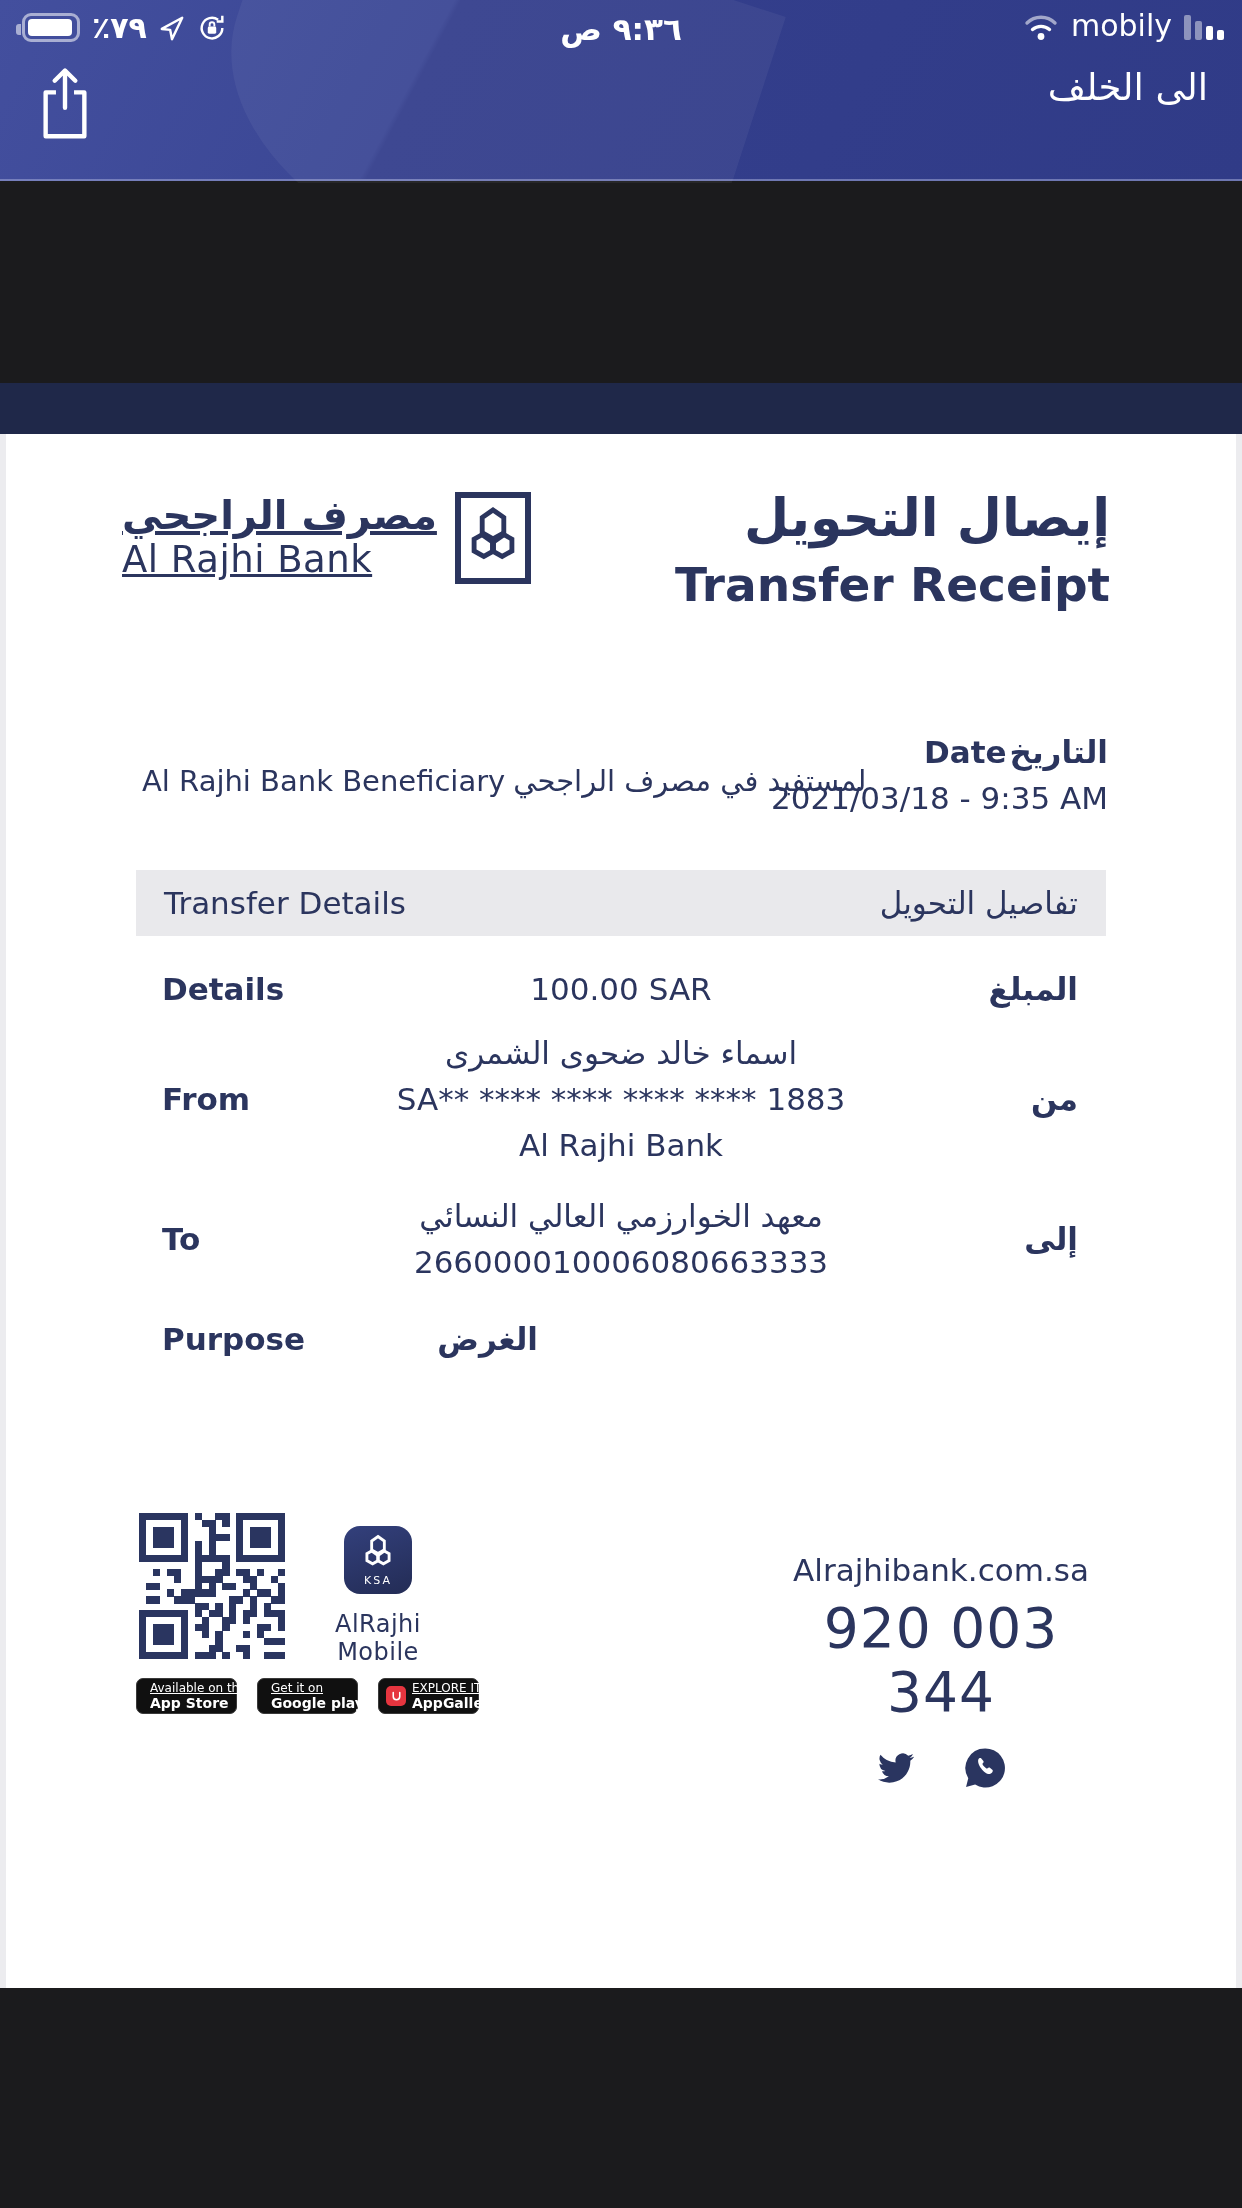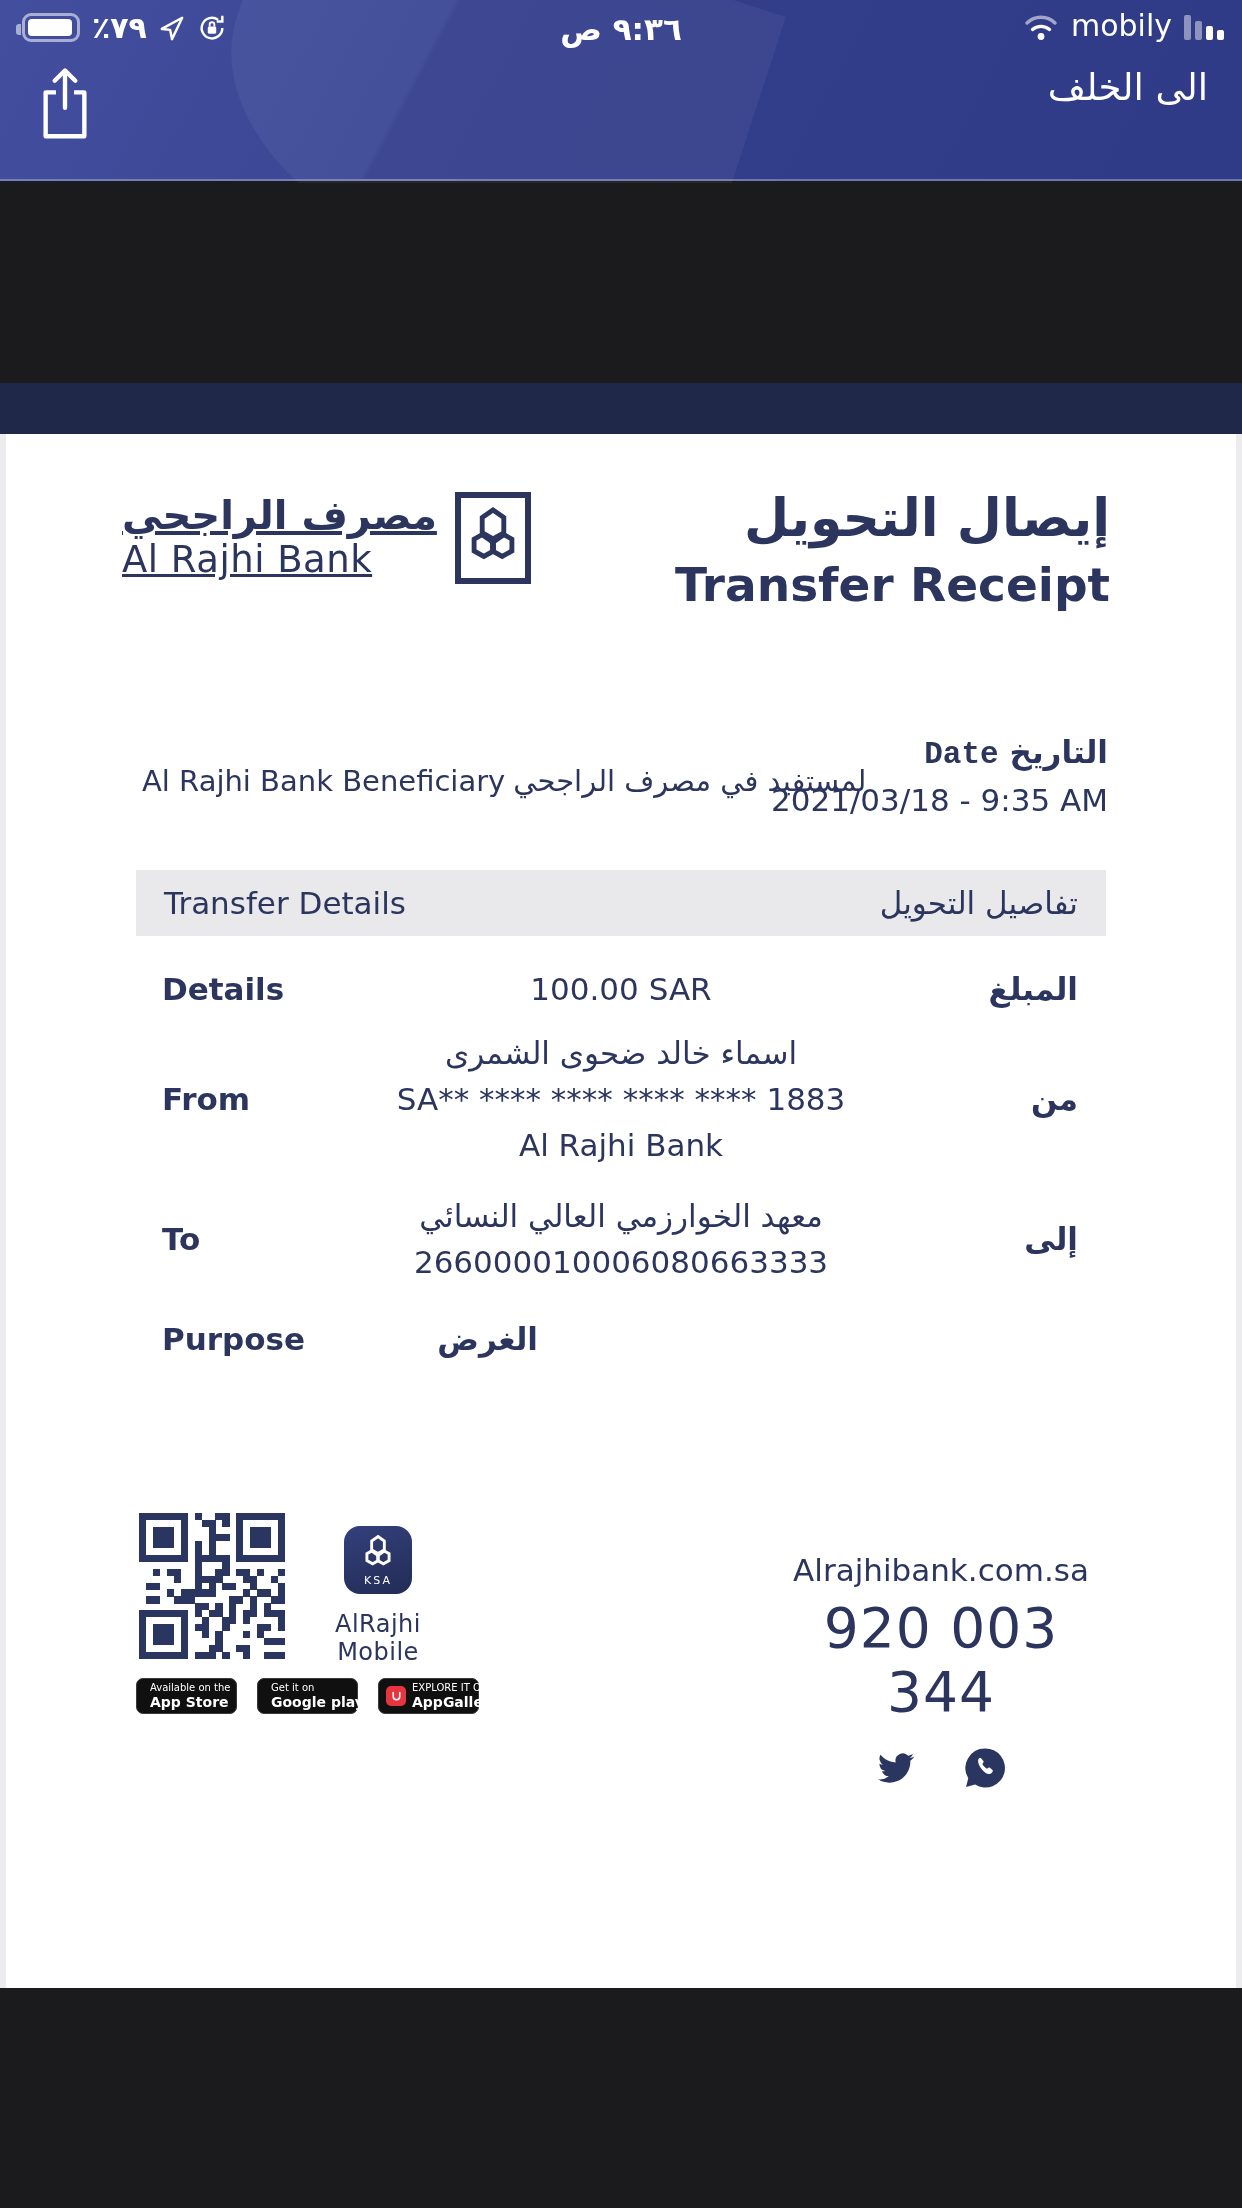--- a/index.html
+++ b/index.html
@@ -48,21 +48,21 @@
   .logo-ar { font-size:40px; font-weight:700; line-height:46px; direction:rtl; }
   .logo-en { font-size:37px; font-weight:500; line-height:44px; letter-spacing:.5px; }
   .logo-emblem { width:76px; height:92px; border:6px solid #2B355E; display:flex; align-items:center; justify-content:center; }
 
   .title-block { position:absolute; right:126px; top:52px; text-align:right; }
   .title-ar { font-size:52px; font-weight:700; line-height:64px; direction:rtl; }
   .title-en { font-size:47px; font-weight:700; line-height:58px; margin-top:6px; }
 
   .date-right { position:absolute; right:128px; top:300px; text-align:right; }
   .date-label { font-size:31px; font-weight:700; direction:rtl; }
-  .date-label .en { margin-right:11px;font-family:Liberation Mono, monospace; }
+  .date-label .en { margin-right:3px; }
   .date-value { font-size:31px; margin-top:10px; direction:ltr; }
   .beneficiary { position:absolute; left:128px; top:330px; font-size:29px; direction:rtl; }
   .beneficiary .en { margin:8px 8px; }
 
   .section-bar { position:absolute; left:130px; right:130px; top:436px; height:66px; background:#E9E9EC;
                  display:flex; align-items:center; justify-content:space-between; padding:0 28px; font-size:31px; }
   .section-bar .ar { direction:rtl; }
 
   .drow { position:absolute; left:130px; right:130px; display:flex; align-items:center; }
   .dlabel-en { width:215px; padding-left:26px; font-weight:700; font-size:31px; }
@@ -82,21 +82,21 @@
   .app-icon { position:absolute; left:338px; top:1092px; width:68px; height:68px; border-radius:16px;
               background:linear-gradient(160deg,#33407C 0%,#232C55 100%);
               display:flex; flex-direction:column; align-items:center; justify-content:center; }
   .app-icon .ksa { color:#fff; font-size:11px; letter-spacing:2px; margin-top:2px; }
   .app-name { position:absolute; left:288px; top:1176px; width:168px; text-align:center; font-size:24px; letter-spacing:.5px; }
 
   .badges { position:absolute; left:130px; top:1244px; display:flex; gap:20px; }
   .badge { width:101px; height:36px; background:#101010; border:1px solid #3a3a3a; border-radius:7px;
            display:flex; align-items:center; padding:0 7px; gap:6px; color:#fff; cursor:pointer; }
   .badge-txt { display:flex; flex-direction:column; justify-content:center; line-height:1; }
-  .badge-top { font-size:10px; white-space:nowrap; }
+  .badge-top { font-size:12px; white-space:nowrap;text-decoration:underline; }
   .badge-bottom { font-size:14px; font-weight:700; white-space:nowrap; margin-top:2px; }
   .badge .ag-icon { width:20px; height:20px; background:#E6353F; border-radius:5px; display:flex; align-items:center; justify-content:center; flex:none; }
 
   .footer-right { position:absolute; left:760px; right:120px; top:1118px; text-align:center; }
   .website { font-size:31px; }
   .phone { font-size:55px; font-weight:400; letter-spacing:1px; margin-top:8px; }
   .social { display:flex; justify-content:center; gap:46px; margin-top:22px; align-items:center; }
   .social .icon-btn { cursor:pointer; }
 </style>
 </head>

